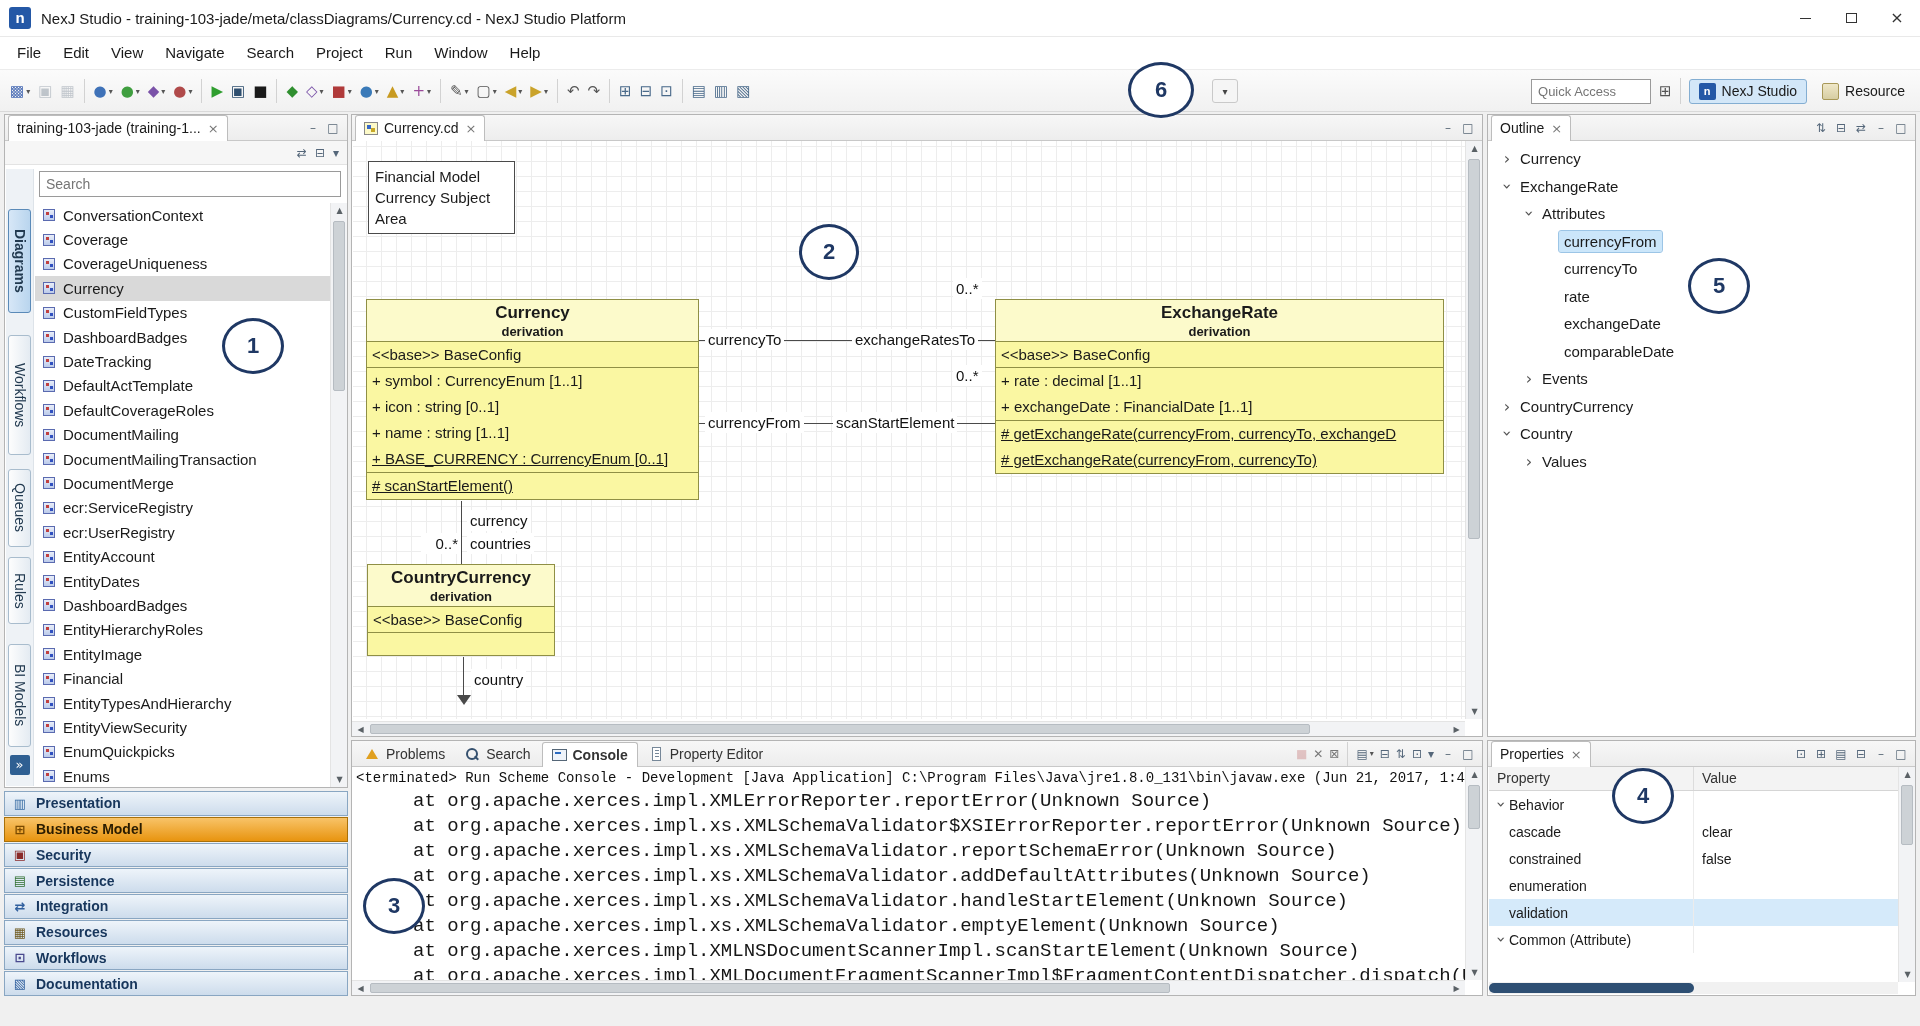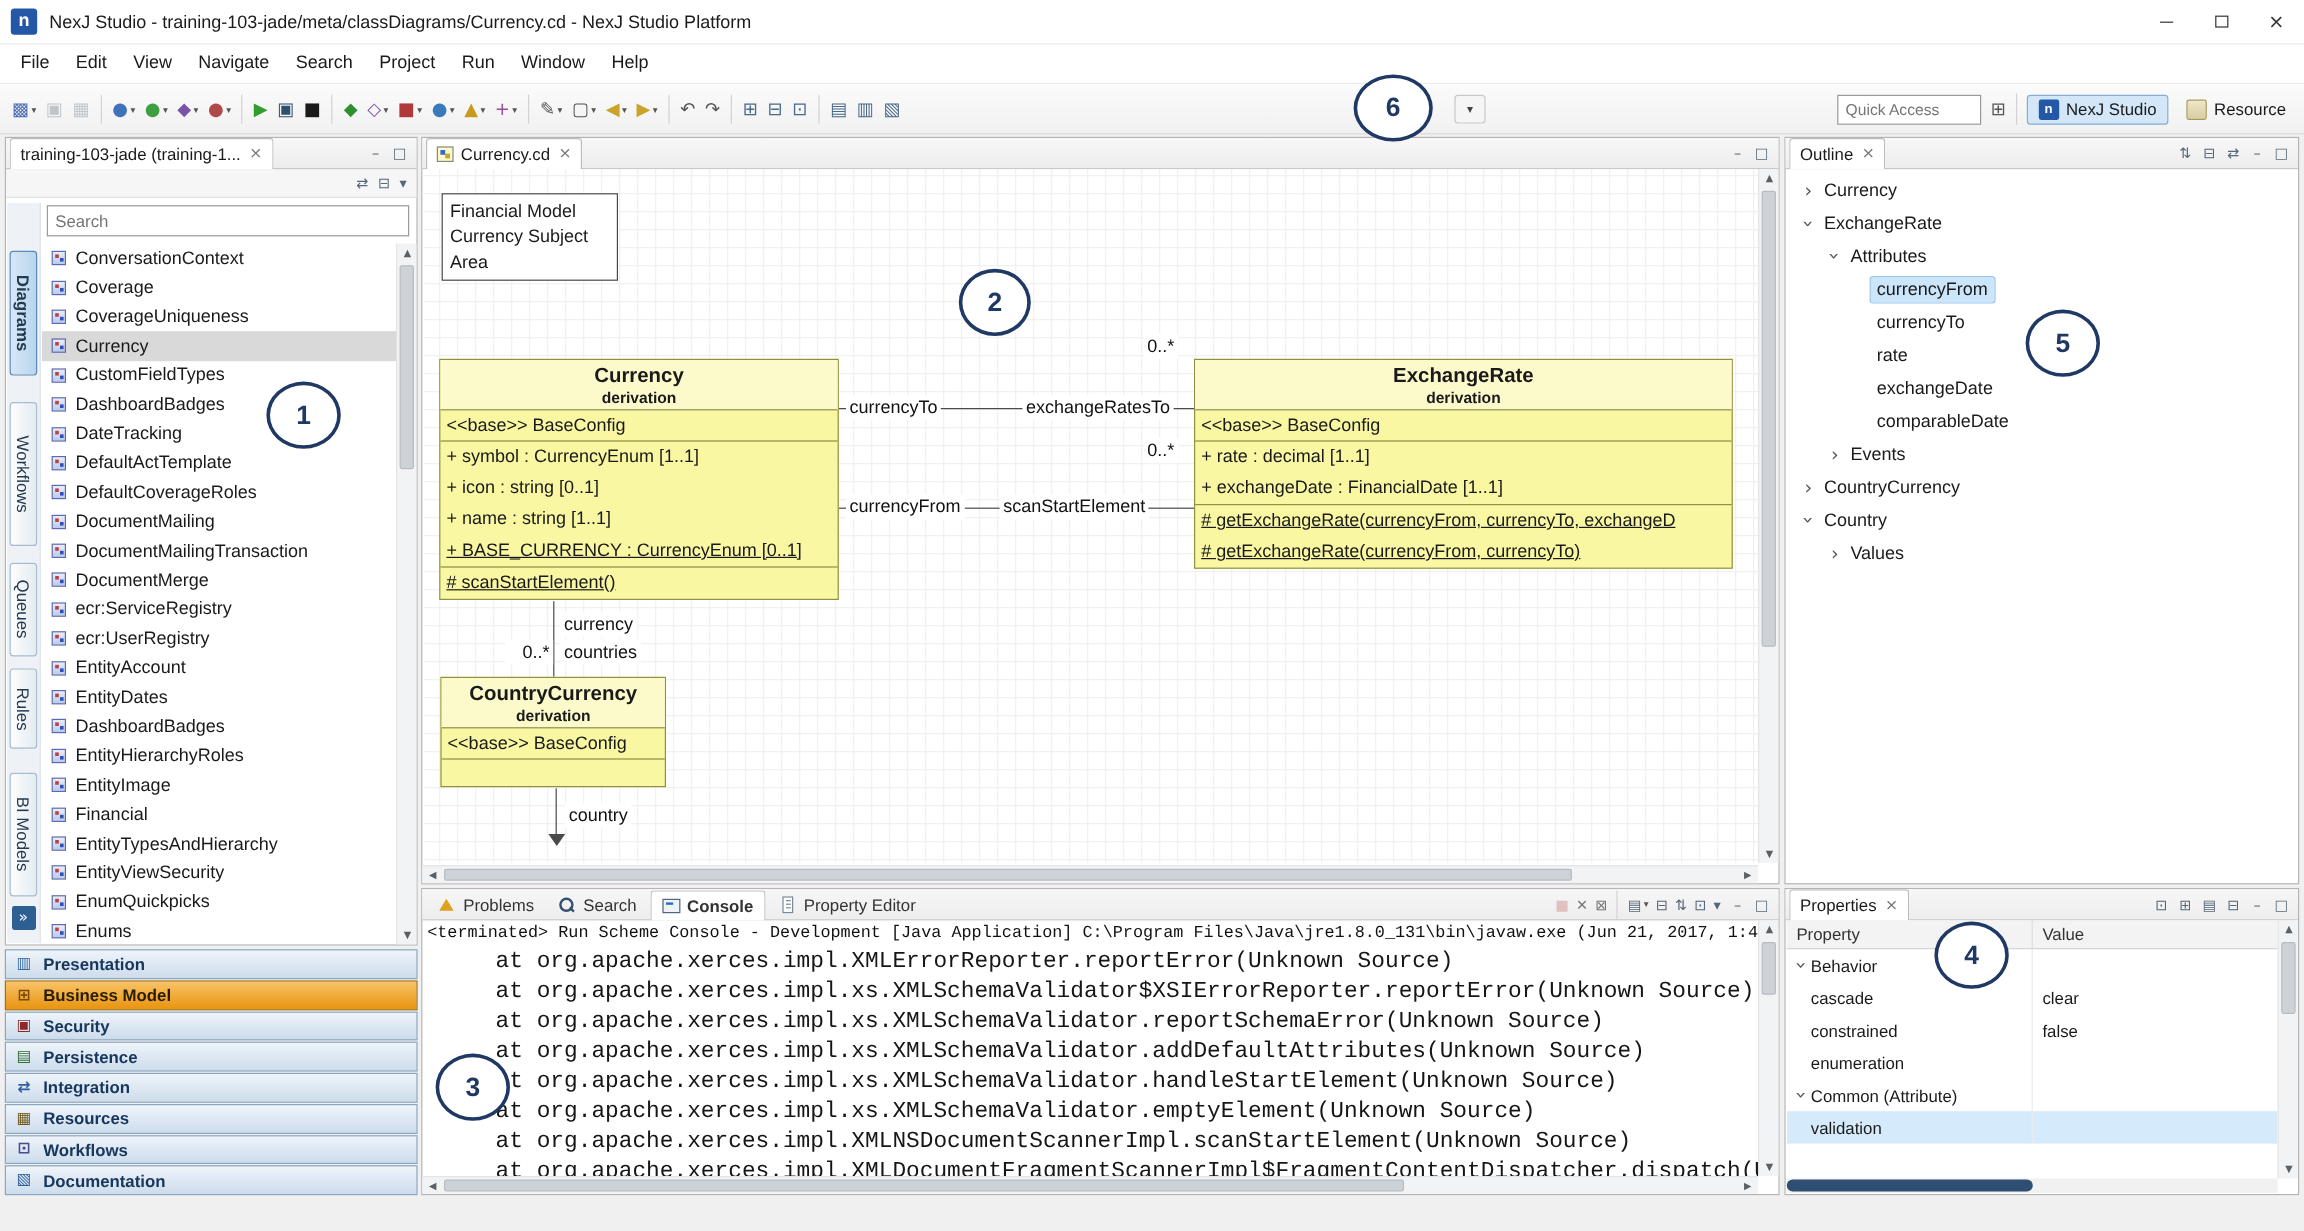--- a/index.html
+++ b/index.html
@@ -965,32 +965,32 @@
         </div>
 
         <div class="prow">
           <div class="pcell pname">
             <span class="tw"></span>
             <span>enumeration</span>
           </div>
           <div class="pval"></div>
         </div>
 
+        <div class="prow sel">
+          <div class="pcell pname">
+            <span class="tw"></span>
+            <span>validation</span>
+          </div>
+          <div class="pval"></div>
+        </div>
+
         <div class="prow cat">
           <div class="pcell pname">
             <span class="tw exp"></span>
             <span>Common (Attribute)</span>
-          </div>
-          <div class="pval"></div>
-        </div>
-
-        <div class="prow sel">
-          <div class="pcell pname">
-            <span class="tw"></span>
-            <span>validation</span>
           </div>
           <div class="pval"></div>
         </div>
       </div>
     <div class="sb sbv" style="bottom:13px">
       <span class="ar glyph" style="top:0">▲</span>
       <span class="ar glyph" style="bottom:0">▼</span>
       <span class="th" style="left:2px;right:2px;top:18px;height:60px"></span>
     </div>
     <div class="props-hsb">

